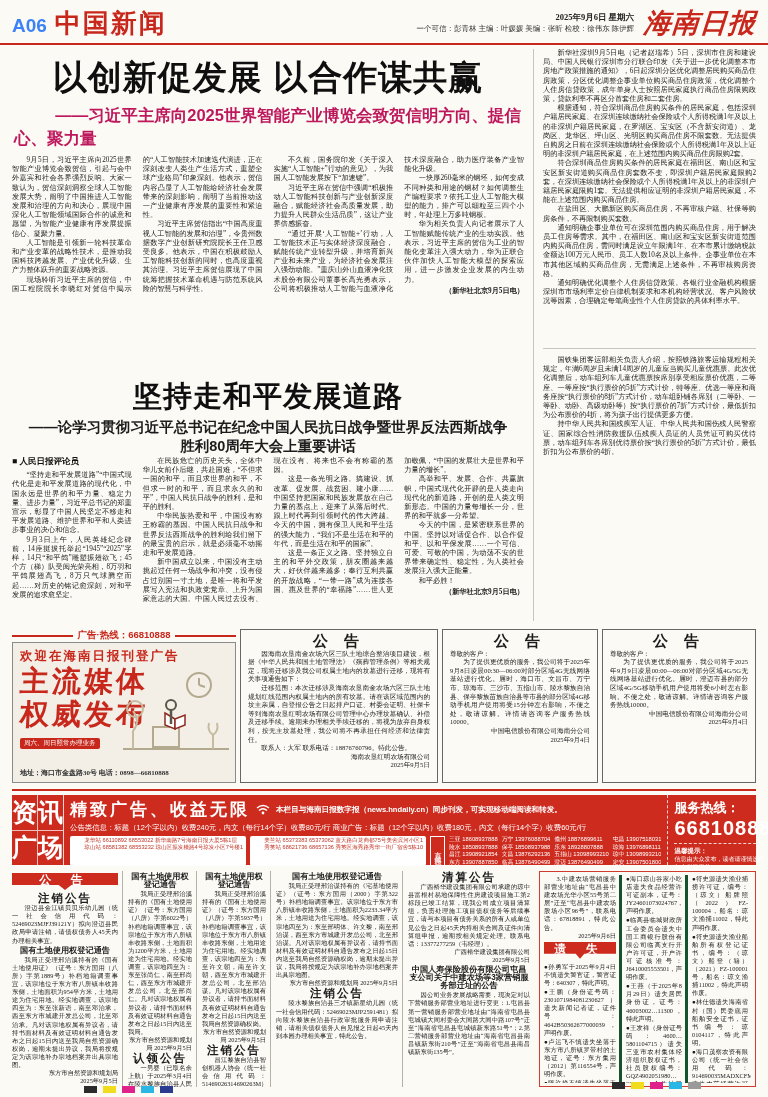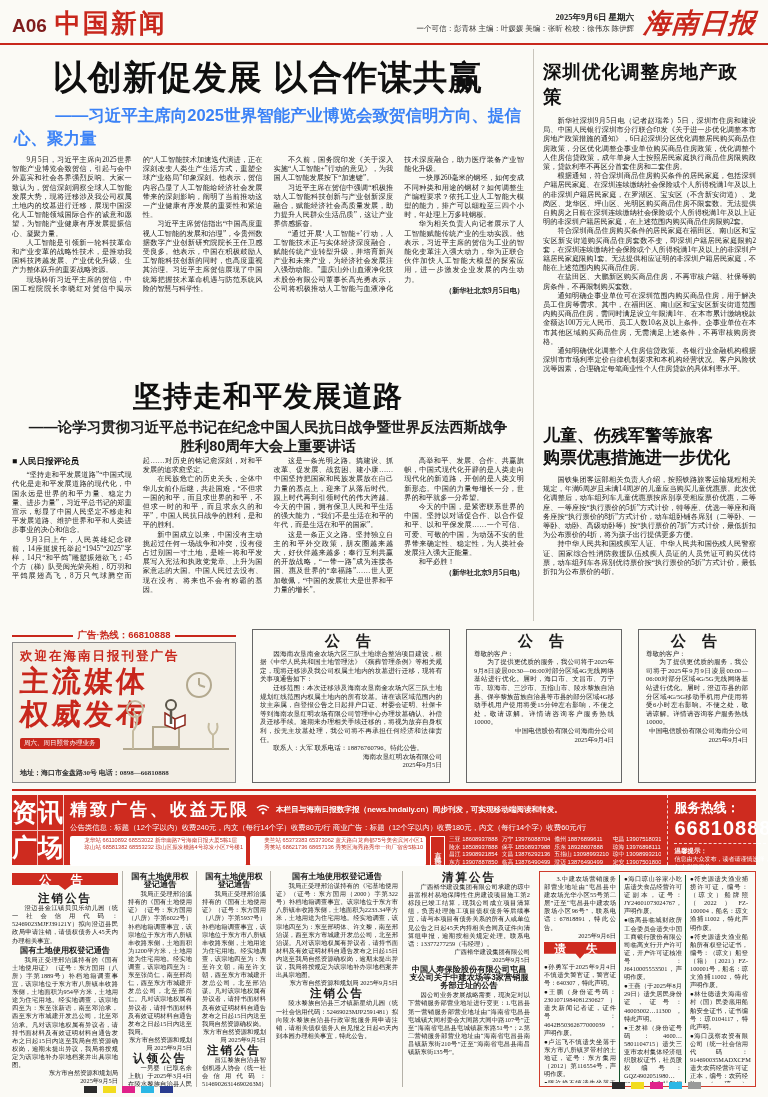--- a/index.html
+++ b/index.html
@@ -1,50 +1,50 @@
 <!DOCTYPE html>
 <html><head>
 <meta charset="utf-8">
 <style>
   html,body{margin:0;padding:0;}
   body{width:768px;height:1097px;overflow:hidden;background:#e8e6e0;}
   .page{position:relative;width:768px;height:1097px;background:#fbfaf5;font-family:"Liberation Serif","DejaVu Serif",serif;color:#1c1c1c;overflow:hidden;}
   
   .masthead{display:flex;align-items:flex-end;justify-content:space-between;padding:5px 12px 2px 12px;border-bottom:2px solid #c8271c;}
   .mh-left{display:flex;align-items:baseline;gap:8px;}
-  .mh-pageno{color:#7f1d1d;font-family:"Liberation Sans",sans-serif;font-weight:bold;font-size:19px;}
+  .mh-pageno{color:#3b82f6;font-family:"Liberation Sans",sans-serif;font-weight:bold;font-size:19px;}
   .mh-section{color:#c8271c;font-family:"Liberation Sans",sans-serif;font-weight:bold;font-size:26px;letter-spacing:2px;}
   .mh-right{display:flex;align-items:center;gap:10px;}
   .mh-meta{text-align:right;line-height:11px;}
   .mh-date{font-size:8.5px;font-weight:bold;color:#222;}
   .mh-credits{font-size:7.5px;color:#333;}
   .mh-logo{color:#c8271c;font-size:27px;font-weight:bold;font-style:italic;font-family:"DejaVu Serif","Liberation Serif",serif;transform:skewX(-4deg);letter-spacing:1px;}
   
   .main-row{display:flex;margin:4px 12px 0 12px;gap:9px;height:572px;}
   .left-stack{width:512px;display:flex;flex-direction:column;}
   .vdiv{width:1px;background:#c9c5bc;}
   .right-col{flex:1;display:flex;flex-direction:column;overflow:hidden;}
   .lead-headline{font-family:"Liberation Sans","DejaVu Sans",sans-serif;font-weight:bold;font-size:34px;line-height:40px;text-align:center;color:#0f0f0f;letter-spacing:1px;margin-top:8px;}
-  .lead-sub{font-family:"Liberation Sans",sans-serif;font-weight:bold;font-size:16.5px;line-height:23px;color:#3b82f6;text-indent:2.5em;margin:7px 2px 6px 2px;}
+  .lead-sub{font-family:"Liberation Sans",sans-serif;font-weight:bold;font-size:16.5px;line-height:23px;color:#be185d;text-indent:2.5em;margin:7px 2px 6px 2px;}
   .colbody{column-gap:11px;text-align:justify;font-size:7.2px;line-height:9.2px;overflow:hidden;}
   .lead-body{height:214px;column-count:4;}
   .blk-p{text-indent:2em;margin:0;}
   .blk-sign{text-align:right;font-weight:bold;margin-top:2px;}
   .blk-byline{font-weight:bold;font-size:8.5px;font-family:"Liberation Sans",sans-serif;margin:0 0 5px 0;color:#111;}
   .ed-headline{font-family:"Liberation Sans",sans-serif;font-weight:bold;font-size:29px;line-height:33px;text-align:center;color:#0f0f0f;margin-top:10px;letter-spacing:1px;}
   .ed-sub{font-family:"Liberation Sans",sans-serif;font-weight:bold;font-size:14.5px;line-height:19px;text-align:center;margin:5px 14px 1px 14px;}
   .ed-body{height:168px;column-count:4;}
   
   .sz-title{font-family:"Liberation Sans",sans-serif;font-weight:bold;font-size:18.5px;margin:10px 0 8px 0;color:#0f0f0f;letter-spacing:1px;}
   .sz-body{height:292px;column-count:1;}
   .hdiv{height:1px;background:#c9c5bc;margin:7px 0;}
   .tk-title{font-family:"Liberation Sans",sans-serif;font-weight:bold;font-size:17px;line-height:22px;white-space:pre-line;color:#0f0f0f;margin:2px 0 7px 0;}
   .tk-body{height:196px;column-count:1;}
   
-  .ad-row{display:flex;gap:16px;margin:8px 12px 0 12px;height:154px;}
+  .ad-row{display:flex;gap:4px;margin:8px 12px 0 12px;height:154px;}
   .ad-wrap{width:224px;display:flex;flex-direction:column;}
   .ad-hotline{display:flex;align-items:center;gap:5px;color:#c8271c;font-weight:bold;font-size:9.5px;font-family:"Liberation Sans",sans-serif;height:13px;}
   .ad-hotline .dash{flex:1;height:2px;background:#c8271c;}
   .ad-box{flex:1;border:1px solid #8b8b8b;background:#f3efe6;position:relative;padding:5px 7px;overflow:hidden;}
   .ad-welcome{color:#c8271c;font-weight:bold;font-size:12.5px;letter-spacing:2px;font-family:"Liberation Sans",sans-serif;}
   .ad-slogan{color:#c8271c;font-weight:bold;font-size:29px;line-height:33px;font-family:"DejaVu Serif","Liberation Serif",serif;transform:skewX(-3deg);letter-spacing:3px;}
   .ad-tag{display:inline-block;background:#c8271c;color:#fff;font-size:6.5px;padding:1px 4px;border-radius:2px;margin-top:3px;}
   .ad-addr{position:absolute;left:7px;bottom:4px;font-size:7px;color:#333;font-weight:bold;}
   .ad-art{position:absolute;right:2px;top:26px;}
   .notice{border:1px solid #666;padding:5px 7px;font-size:6.6px;line-height:8.6px;text-align:justify;overflow:hidden;background:#fbfaf5;}
@@ -74,21 +74,21 @@
   .svc-label{font-size:13px;font-weight:bold;}
   .svc-num{font-size:20px;font-weight:bold;letter-spacing:1px;}
   .svc-div{border-top:1px dashed rgba(255,255,255,.8);margin:3px 0;}
   .svc-tip-t{font-size:6.5px;font-weight:bold;}
   .svc-tip{font-size:6px;line-height:7.5px;}
   
   .cls-row{display:flex;margin:6px 12px 0 12px;height:216px;gap:5px;}
   .cls-col{overflow:hidden;font-size:6.3px;line-height:8.1px;text-align:justify;padding-right:4px;border-right:1px solid #b5b1a8;}
   .cA{width:106px;} .cB{width:64px;} .cC{width:64px;} .cD{width:122px;} .cE{width:122px;border-right:none;}
   .redbox{flex:1;border:1.5px solid #cf3b2c;display:flex;gap:4px;padding:3px 4px;overflow:hidden;}
-  .redbox .cls-col{border-right:1px solid #14532d;padding-right:3px;}
+  .redbox .cls-col{border-right:3px solid #14532d;padding-right:3px;}
   .redbox .cls-col:last-child{border-right:none;}
   .rF{width:72px;} .rG{flex:1;} .rH{flex:1;}
   .blk-h1{font-weight:bold;font-size:11.5px;text-align:center;font-family:"Liberation Sans",sans-serif;letter-spacing:2px;margin:2px 0;}
   .blk-h2{font-weight:bold;font-size:8.2px;font-family:"Liberation Sans",sans-serif;text-align:center;margin:2px 0 1px 0;letter-spacing:0;}
   .blk-pr{text-align:right;margin:0;}
   .blk-redh{background:#ce2b1f;color:#fff;font-weight:bold;font-family:"Liberation Sans",sans-serif;font-size:12px;letter-spacing:8px;text-align:center;padding:3px 0 6px 0;margin:2px 0 4px 0;clip-path:polygon(0 0,100% 0,100% 70%,56% 70%,50% 100%,44% 70%,0 70%);}
   .blk-b{margin:0 0 1px 0;}
   
   .marks{position:absolute;display:flex;gap:6px;}
   .marks span{width:13px;height:7px;display:inline-block;}
@@ -112,67 +112,65 @@
       <div class="mh-logo">海南日报</div>
     </div>
   </div>
 
   <div class="main-row">
     <div class="left-stack">
       <div>
         <div class="lead-headline">以创新促发展 以合作谋共赢</div>
         <div class="lead-sub">——习近平主席向2025世界智能产业博览会致贺信明方向、提信心、聚力量</div>
         <div class="colbody lead-body">
-            <div class="blk-p">9月5日，习近平主席向2025世界智能产业博览会致贺信，引起与会中外嘉宾和社会各界强烈反响。大家一致认为，贺信深刻洞察全球人工智能发展大势，现将迁移涉及我公司权属土地内的坟墓进行迁移，展现中国深化人工智能领域国际合作的诚意和愿望，为智能产业健康有序发展提振信心、凝聚力量。</div>
+            <div class="blk-p">9月5日，习近平主席向2025世界智能产业博览会致贺信，引起与会中外嘉宾和社会各界强烈反响。大家一致认为，贺信深刻洞察全球人工智能发展大势，阐明了中国推进人工智能发展和治理的方向和决心，展现中国深化人工智能领域国际合作的诚意和愿望，为智能产业健康有序发展提振信心、凝聚力量。</div>
             <div class="blk-p">人工智能是引领新一轮科技革命和产业变革的战略性技术，是推动我国科技跨越发展、产业优化升级、生产力整体跃升的重要战略资源。</div>
             <div class="blk-p">现场聆听习近平主席的贺信，中国工程院院长李晓红对贺信中揭示的“人工智能技术加速迭代演进，正在深刻改变人类生产生活方式，重塑全球产业格局”印象深刻。他表示，贺信内容凸显了人工智能给经济社会发展带来的深刻影响，阐明了当前推动这一产业健康有序发展的重要性和紧迫性。</div>
             <div class="blk-p">习近平主席贺信指出“中国高度重视人工智能的发展和治理”，令贵州数据数字产业创新研究院院长王任卫感受良多。他表示，中国在积极鼓励人工智能科技创新的同时，也高度重视其治理。习近平主席贺信展现了中国统筹把握技术革命机遇与防范系统风险的智慧与科学性。</div>
             <div class="blk-p">不久前，国务院印发《关于深入实施“人工智能+”行动的意见》，为我国人工智能发展按下“加速键”。</div>
             <div class="blk-p">习近平主席在贺信中强调“积极推动人工智能科技创新与产业创新深度融合，赋能经济社会高质量发展，助力提升人民群众生活品质”，这让产业界倍感振奋。</div>
             <div class="blk-p">“通过开展‘人工智能+’行动，人工智能技术正与实体经济深度融合，赋能传统产业转型升级，并培育新兴产业和未来产业，为经济社会发展注入强劲动能。”重庆山外山血液净化技术股份有限公司董事长高光勇表示，公司将积极推动人工智能与血液净化技术深度融合，助力医疗装备产业智能化升级。</div>
             <div class="blk-p">一块厚260毫米的钢坯，如何变成不同种类和用途的钢材？如何调整生产编程要求？依托工业人工智能大模型的能力，排产可以细粒至三四个小时，年处理上万多吨钢板。</div>
             <div class="blk-p">华为相关负责人向记者展示了人工智能赋能传统产业的生动实践。他表示，习近平主席的贺信为工业的智能化变革注入强大动力，华为正联合伙伴加快人工智能大模型的探索应用，进一步激发企业发展的内生动力。</div>
             <div class="blk-sign">（新华社北京9月5日电）</div>
           </div>
       </div>
       <div>
         <div class="ed-headline">坚持走和平发展道路</div>
         <div class="ed-sub">——论学习贯彻习近平总书记在纪念中国人民抗日战争暨世界反法西斯战争胜利80周年大会上重要讲话</div>
         <div class="colbody ed-body">
             <div class="blk-byline">■ 人民日报评论员</div>
             <div class="blk-p">“坚持走和平发展道路”“中国式现代化是走和平发展道路的现代化，中国永远是世界的和平力量、稳定力量、进步力量”，习近平总书记的郑重宣示，彰显了中国人民坚定不移走和平发展道路、维护世界和平和人类进步事业的决心和信念。</div>
             <div class="blk-p">9月3日上午，人民英雄纪念碑前，14座挺拔托举起“1945”“2025”字样，14只“和平鸽”雕塑振翅欲飞；45个方（梯）队受阅光荣亮相，8万羽和平鸽展翅高飞，8万只气球腾空而起……对历史的铭记愈深刻，对和平发展的追求愈坚定。</div>
             <div class="blk-p">在民族危亡的历史关头，全体中华儿女前仆后继，共赴国难，“不但求一国的和平，而且求世界的和平，不但求一时的和平，而且求永久的和平”，中国人民抗日战争的胜利，是和平的胜利。</div>
+            <div class="blk-p">中华民族热爱和平，中国没有称王称霸的基因。中国人民抗日战争和世界反法西斯战争的胜利给我们留下的最宝贵的启示，就是必须毫不动摇走和平发展道路。</div>
             <div class="blk-p">新中国成立以来，中国没有主动挑起过任何一场战争和冲突，没有侵占过别国一寸土地，是唯一将和平发展写入宪法和执政党党章、上升为国家意志的大国。中国人民过去没有、现在没有、将来也不会有称霸的基因。</div>
             <div class="blk-p">这是一条光明之路。搞建设、抓改革、促发展、战贫困、建小康……中国坚持把国家和民族发展放在自己力量的基点上，迎来了从落后时代、跟上时代再到引领时代的伟大跨越。今天的中国，拥有保卫人民和平生活的强大能力，“我们不是生活在和平的年代，而是生活在和平的国家”。</div>
             <div class="blk-p">这是一条正义之路。坚持独立自主的和平外交政策，朋友圈越来越大，好伙伴越来越多；奉行互利共赢的开放战略，“一带一路”成为连接各国、惠及世界的“幸福路”……世人更加敬佩，“中国的发展壮大是世界和平力量的增长”。</div>
             <div class="blk-p">高举和平、发展、合作、共赢旗帜，中国式现代化开辟的是人类走向现代化的新道路，开创的是人类文明新形态。中国的力量每增长一分，世界的和平就多一分希望。</div>
             <div class="blk-p">今天的中国，是紧密联系世界的中国。坚持以对话促合作、以合作促和平、以和平保发展……一个可信、可爱、可敬的中国，为动荡不安的世界带来确定性、稳定性，为人类社会发展注入强大正能量。</div>
             <div class="blk-p">和平必胜！</div>
             <div class="blk-sign">（新华社北京9月5日电）</div>
           </div>
       </div>
     </div>
     <div class="vdiv"></div>
     <div class="right-col">
       <div>
-        <div class="sz-title">深圳优化调整房地产政策</div>
         <div class="colbody sz-body">
             <div class="blk-p">新华社深圳9月5日电（记者赵瑞希）5日，深圳市住房和建设局、中国人民银行深圳市分行联合印发《关于进一步优化调整本市房地产政策措施的通知》，6日起深圳分区优化调整居民购买商品住房政策，分区优化调整企事业单位购买商品住房政策，优化调整个人住房信贷政策，成年单身人士按照居民家庭执行商品住房限购政策，贷款利率不再区分首套住房和二套住房。</div>
             <div class="blk-p">根据通知，符合深圳商品住房购买条件的居民家庭，包括深圳户籍居民家庭、在深圳连续缴纳社会保险或个人所得税满1年及以上的非深圳户籍居民家庭，在罗湖区、宝安区（不含新安街道）、龙岗区、龙华区、坪山区、光明区购买商品住房不限套数。无法提供自购房之日前在深圳连续缴纳社会保险或个人所得税满1年及以上证明的非深圳户籍居民家庭，在上述范围内购买商品住房限购2套。</div>
             <div class="blk-p">符合深圳商品住房购买条件的居民家庭在福田区、南山区和宝安区新安街道购买商品住房套数不变，即深圳户籍居民家庭限购2套，在深圳连续缴纳社会保险或个人所得税满1年及以上的非深圳户籍居民家庭限购1套。无法提供相应证明的非深圳户籍居民家庭，不能在上述范围内购买商品住房。</div>
             <div class="blk-p">在盐田区、大鹏新区购买商品住房，不再审核户籍、社保等购房条件，不再限制购买套数。</div>
             <div class="blk-p">通知明确企事业单位可在深圳范围内购买商品住房，用于解决员工住房等需求。其中，在福田区、南山区和宝安区新安街道范围内购买商品住房，需同时满足设立年限满1年、在本市累计缴纳税款金额达100万元人民币、员工人数10名及以上条件。企事业单位在本市其他区域购买商品住房，无需满足上述条件，不再审核购房资格。</div>
             <div class="blk-p">通知明确优化调整个人住房信贷政策。各银行业金融机构根据深圳市市场利率定价自律机制要求和本机构经营状况、客户风险状况等因素，合理确定每笔商业性个人住房贷款的具体利率水平。</div>
           </div>
       </div>
       <div class="hdiv"></div>
       <div>
-        <div class="tk-title">儿童、伤残军警等旅客
-购票优惠措施进一步优化</div>
         <div class="colbody tk-body">
             <div class="blk-p">国铁集团客运部相关负责人介绍，按照铁路旅客运输规程相关规定，年满6周岁且未满14周岁的儿童应当购买儿童优惠票。此次优化调整后，动车组列车儿童优惠票按席别享受相应票价优惠，二等座、一等座按“执行票价的5折”方式计价，特等座、优选一等座和商务座按“执行票价的8折”方式计价，动车组卧铺各席别（二等卧、一等卧、动卧、高级动卧等）按“执行票价的7折”方式计价，最低折扣为公布票价的4折，将为孩子出行提供更多方便。</div>
             <div class="blk-p">持中华人民共和国残疾军人证、中华人民共和国伤残人民警察证、国家综合性消防救援队伍残疾人员证的人员凭证可购买优待票，动车组列车各席别优待票价按“执行票价的5折”方式计价，最低折扣为公布票价的4折。</div>
           </div>
       </div>
     </div>
   </div>
 
   <div class="ad-row">
     <div class="ad-wrap">

